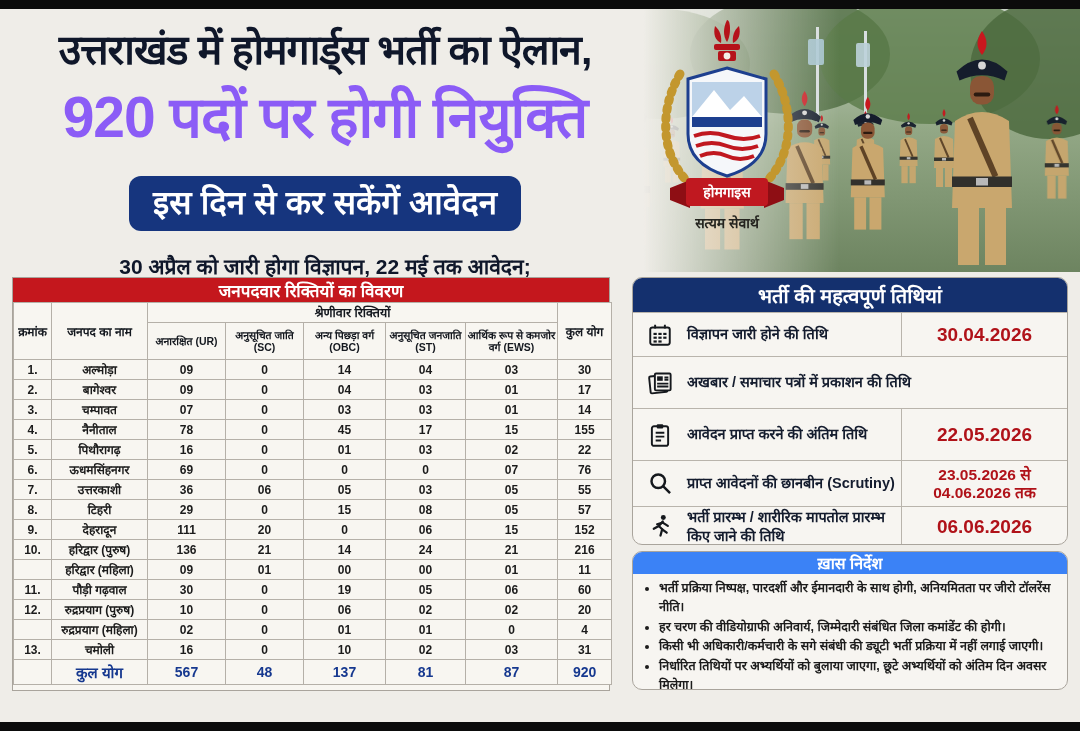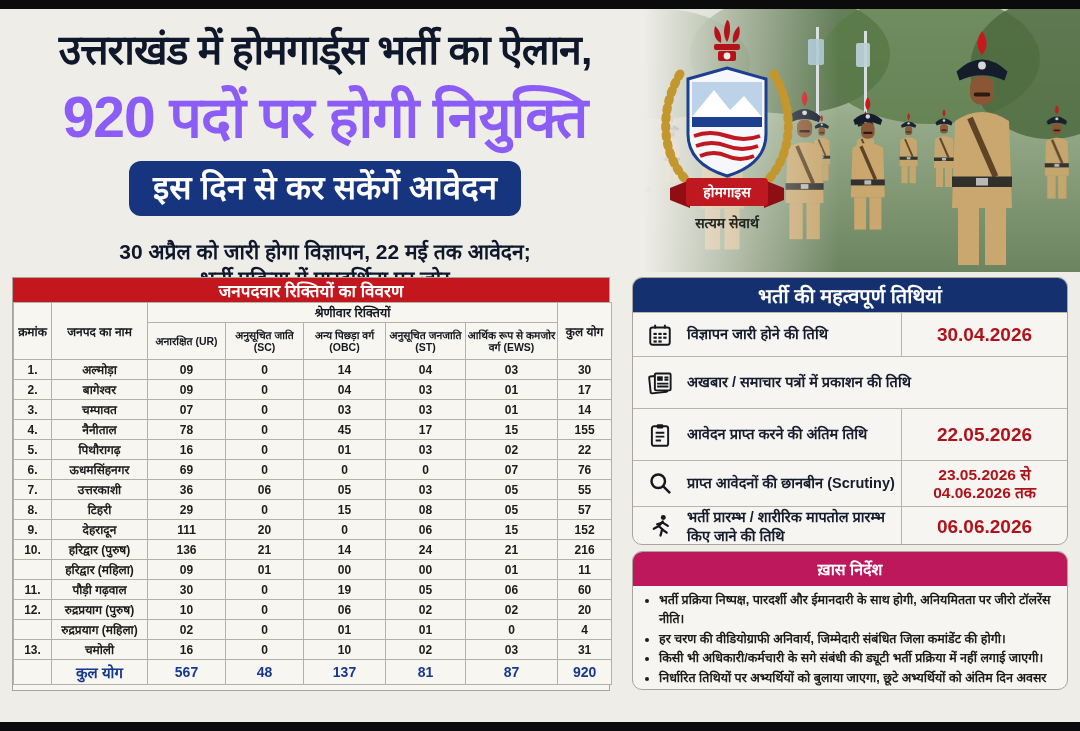--- a/index.html
+++ b/index.html
@@ -6,21 +6,21 @@
   body { background:#555; font-family:"Liberation Sans","DejaVu Sans",sans-serif; }
   .poster { position:relative; width:1080px; height:731px; background:#efede8; overflow:hidden; margin:0 auto; }
   .bar-top, .bar-bottom { position:absolute; left:0; width:1080px; height:9px; background:#0b0b0b; z-index:20; }
   .bar-top { top:0; } .bar-bottom { bottom:0; }
 
   
   .headline { position:absolute; left:0; top:9px; width:650px; height:263px; text-align:center; z-index:6; }
   .headline-1 { font-size:41px; font-weight:800; color:#0f172a; margin-top:11px; letter-spacing:-1px; white-space:nowrap; }
   .headline-2 { font-size:57px; font-weight:800; color:#8b5cf6; margin-top:0px; letter-spacing:-1px; white-space:nowrap; }
   .headline-pill { display:inline-block; background:#16357e; color:#ffffff; font-size:33px; font-weight:800;
-                   padding:3px 24px 7px; border-radius:12px; margin-top:7px; white-space:nowrap; }
+                   padding:3px 24px 7px; border-radius:12px; margin-top:22px; white-space:nowrap; }
   .headline-sub { font-size:21px; font-weight:700; color:#0f172a; margin-top:22px; line-height:1.3; }
 
   
   .photo { position:absolute; left:600px; top:9px; width:480px; height:263px; z-index:1; }
   .photo-fade { position:absolute; left:600px; top:9px; width:240px; height:263px; z-index:2;
                 background:linear-gradient(to right,#efede8 18%,rgba(239,237,232,0) 100%); }
   .logo { position:absolute; left:642px; top:12px; width:170px; height:248px; z-index:5; }
 
   
   .table-panel { position:absolute; left:12px; top:277px; width:598px; height:414px;
@@ -49,21 +49,21 @@
   .date-icon { width:54px; display:flex; justify-content:center; align-items:center; flex:none; }
   .date-label { flex:1; font-size:14.5px; font-weight:700; color:#141c2e; line-height:1.25; padding-right:4px; }
   .date-value { width:166px; flex:none; align-self:stretch; border-left:1px solid #b9b4ac;
                 display:flex; flex-direction:column; align-items:center; justify-content:center;
                 color:#b01219; font-size:19px; font-weight:800; line-height:1.15; }
   .date-value.small { font-size:15.5px; }
 
   
   .inst { position:absolute; left:632px; top:551px; width:436px; height:139px; background:#f7f5f1;
           border:1px solid #a9a49c; border-radius:10px; overflow:hidden; z-index:6; }
-  .inst-header { height:34px; background:#be185d; color:#fff; font-size:16px; font-weight:800;
+  .inst-header { height:22px; background:#3b82f6; color:#fff; font-size:16px; font-weight:800;
                  display:flex; align-items:center; justify-content:center; }
   .inst ul { margin:5px 8px 0 26px; list-style:disc; }
   .inst li { font-size:12.5px; font-weight:700; color:#1c1c1c; line-height:1.55; }
 
   
   .footer-bar { position:absolute; left:8px; top:693px; width:600px; height:28px; background:#16357e;
                 border:1px solid #0d1f4e; display:flex; align-items:center; justify-content:center;
                 color:#fff; font-size:16px; font-weight:700; z-index:6; }
 </style>
 </head>

